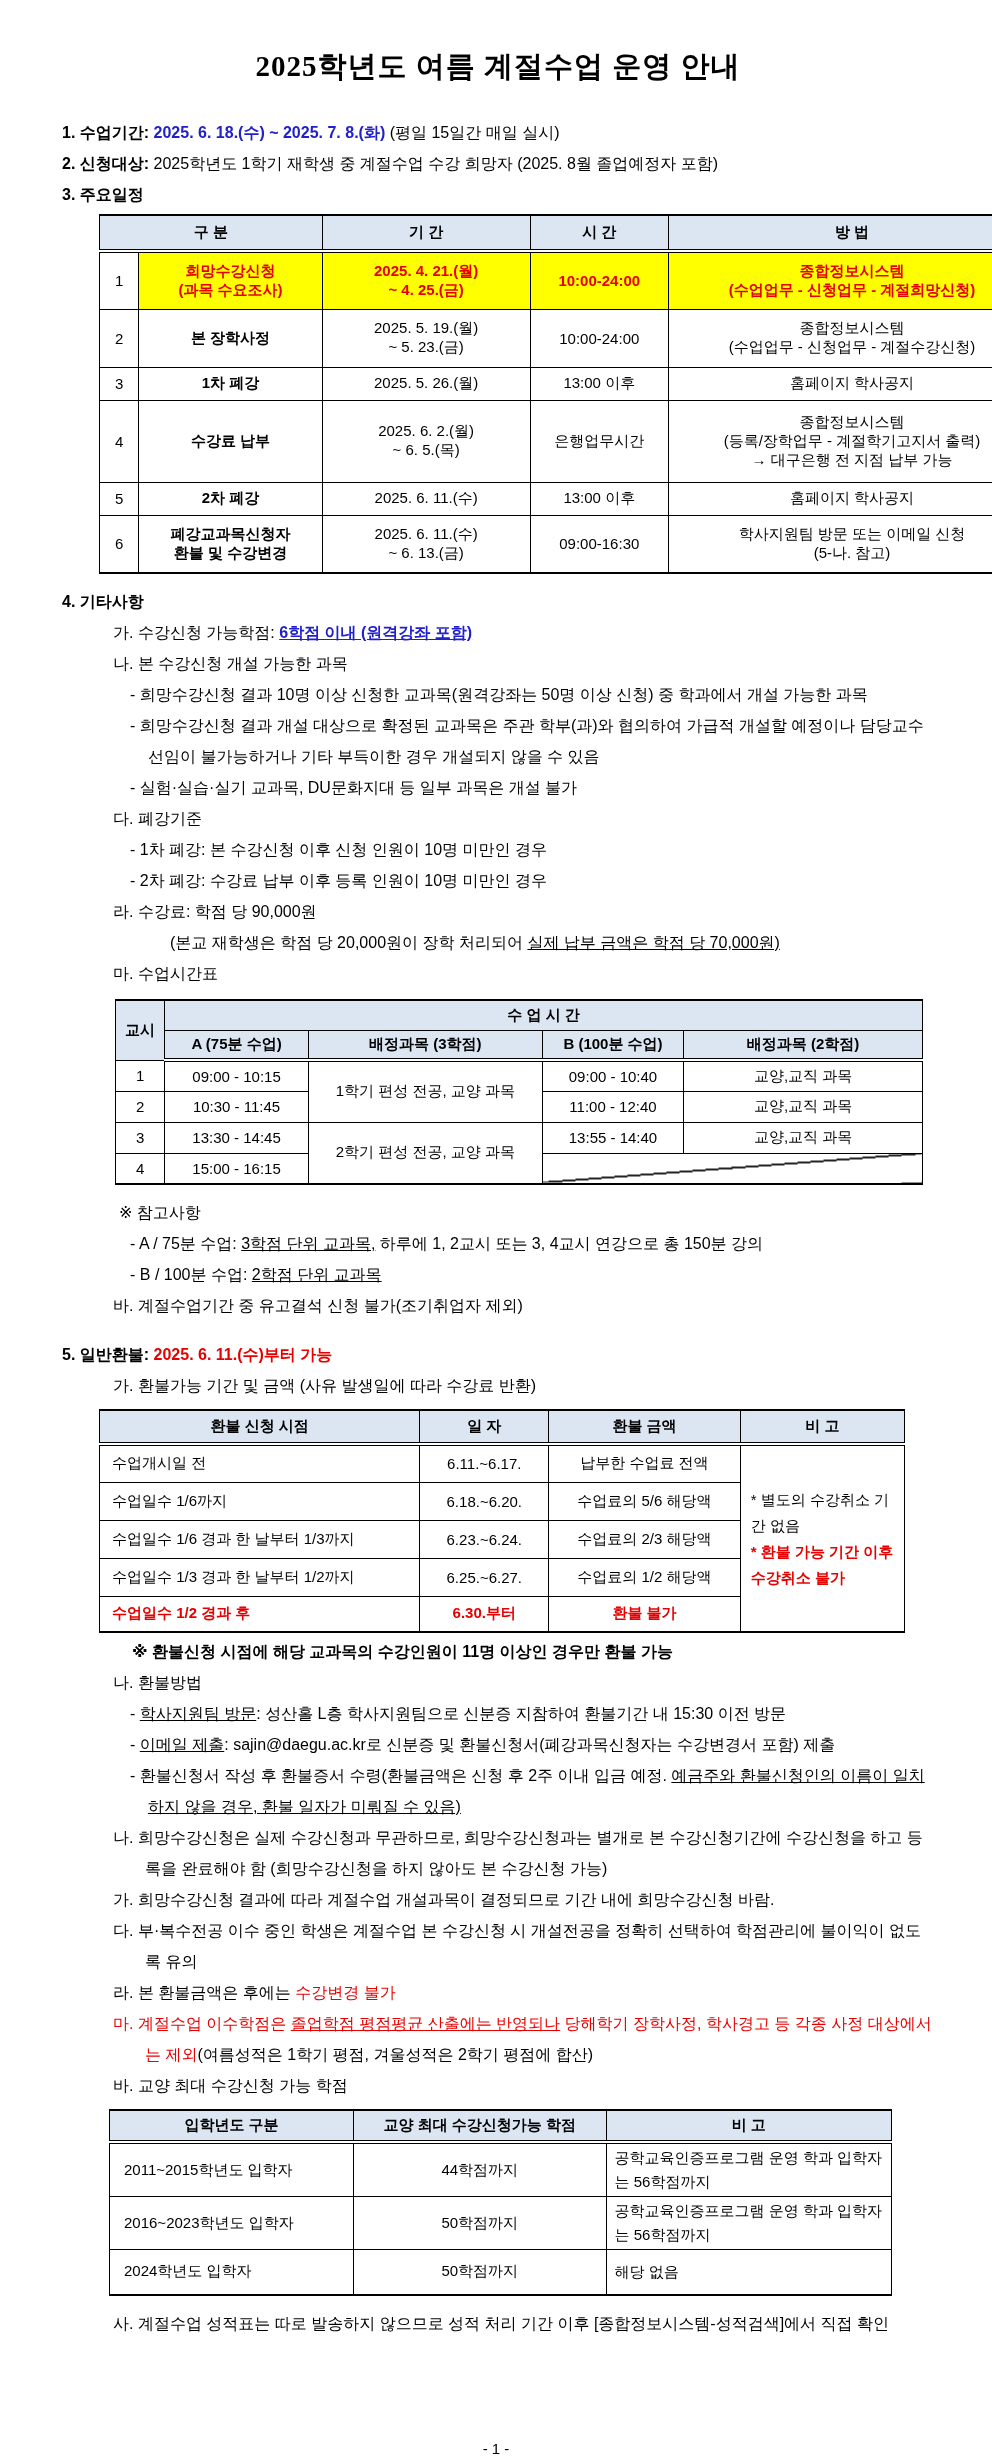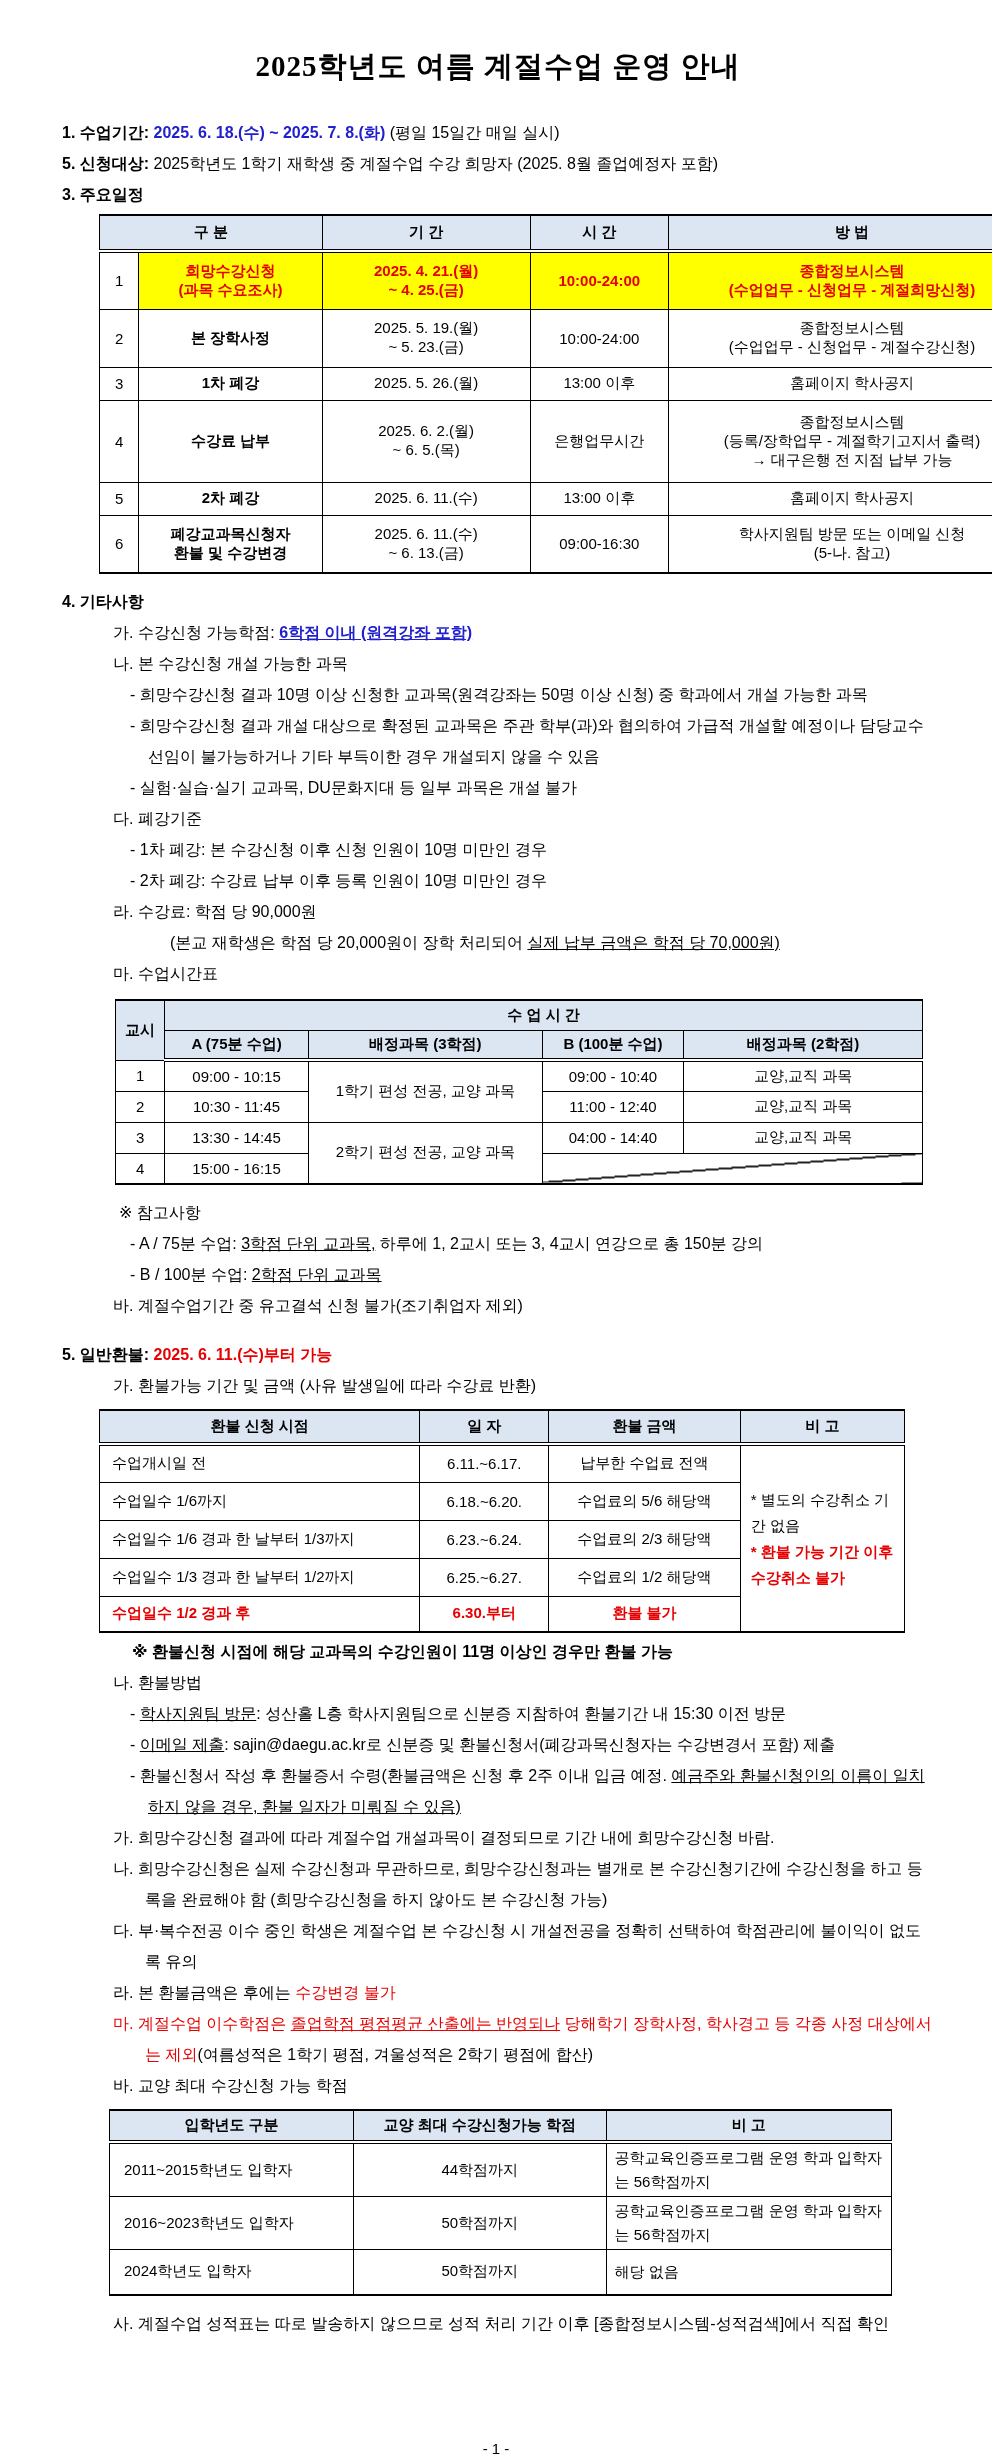--- a/index.html
+++ b/index.html
@@ -89,21 +89,21 @@
 </style>
 </head>
 <body>
 
 <div class="page">
 
   <div class="title">2025학년도 여름 계절수업 운영 안내</div>
 
   <div>
     <div class="line ind0"><span class="b">1. 수업기간: </span><span class="b blue">2025. 6. 18.(수) ~ 2025. 7. 8.(화)</span><span> (평일 15일간 매일 실시)</span></div>
-    <div class="line ind0"><span class="b">5. 신청대상: </span><span>2025학년도 1학기 재학생 중 계절수업 수강 희망자 (2025. 8월 졸업예정자 포함)</span></div>
+    <div class="line ind0"><span class="b">2. 신청대상: </span><span>2025학년도 1학기 재학생 중 계절수업 수강 희망자 (2025. 8월 졸업예정자 포함)</span></div>
     <div class="line ind0"><span class="b">3. 주요일정</span></div>
   </div>
 
   <table class="tbl main-tbl">
     <colgroup>
       <col style="width:4.2%">
         <col style="width:19.6%">
         <col style="width:22.2%">
         <col style="width:14.8%">
         <col style="width:39.2%">
@@ -219,21 +219,21 @@
       <tr style="height:31px">
         <td>2</td>
         <td>10:30 - 11:45</td>
         <td>11:00 - 12:40</td>
         <td>교양,교직 과목</td>
       </tr>
       <tr style="height:31px">
         <td>3</td>
         <td>13:30 - 14:45</td>
         <td rowspan="2">2학기 편성 전공, 교양 과목</td>
-        <td>04:00 - 14:40</td>
+        <td>13:55 - 14:40</td>
         <td>교양,교직 과목</td>
       </tr>
       <tr style="height:31px">
         <td>4</td>
         <td>15:00 - 16:15</td>
         <td colspan="2" class="diag"></td>
       </tr>
     </tbody>
   </table>
 
@@ -295,22 +295,22 @@
   <div class="tbl-note">※ 환불신청 시점에 해당 교과목의 수강인원이 11명 이상인 경우만 환불 가능</div>
 
   <div class="line" style="padding-left:51px">나. 환불방법</div>
   <div>
     <div class="line ind2"><span>- </span><span class="u">학사지원팀 방문</span><span>: 성산홀 L층 학사지원팀으로 신분증 지참하여 환불기간 내 15:30 이전 방문</span></div>
     <div class="line ind2"><span>- </span><span class="u">이메일 제출</span><span>: sajin@daegu.ac.kr로 신분증 및 환불신청서(폐강과목신청자는 수강변경서 포함) 제출</span></div>
     <div class="line ind2"><span>- 환불신청서 작성 후 환불증서 수령(환불금액은 신청 후 2주 이내 입금 예정. </span><span class="u">예금주와 환불신청인의 이름이 일치하지 않을 경우, 환불 일자가 미뤄질 수 있음)</span></div>
   </div>
 
   <div>
+    <div class="line ind1"><span>나. 희망수강신청은 실제 수강신청과 무관하므로, 희망수강신청과는 별개로 본 수강신청기간에 수강신청을 하고 등록을 완료해야 함 (희망수강신청을 하지 않아도 본 수강신청 가능)</span></div>
     <div class="line ind1"><span>가. 희망수강신청 결과에 따라 계절수업 개설과목이 결정되므로 기간 내에 희망수강신청 바람.</span></div>
-    <div class="line ind1"><span>나. 희망수강신청은 실제 수강신청과 무관하므로, 희망수강신청과는 별개로 본 수강신청기간에 수강신청을 하고 등록을 완료해야 함 (희망수강신청을 하지 않아도 본 수강신청 가능)</span></div>
     <div class="line ind1"><span>다. 부·복수전공 이수 중인 학생은 계절수업 본 수강신청 시 개설전공을 정확히 선택하여 학점관리에 불이익이 없도록 유의</span></div>
     <div class="line ind1"><span>라. 본 환불금액은 후에는 </span><span class="red">수강변경 불가</span></div>
     <div class="line ind1"><span class="red">마. 계절수업 이수학점은 </span><span class="red u">졸업학점 평점평균 산출에는 반영되나</span><span class="red"> 당해학기 장학사정, 학사경고 등 각종 사정 대상에서는 제외</span><span>(여름성적은 1학기 평점, 겨울성적은 2학기 평점에 합산)</span></div>
     <div class="line ind1"><span>바. 교양 최대 수강신청 가능 학점</span></div>
   </div>
 
   <table class="tbl credit-tbl">
     <colgroup>
       <col style="width:31.2%">
         <col style="width:32.3%">

